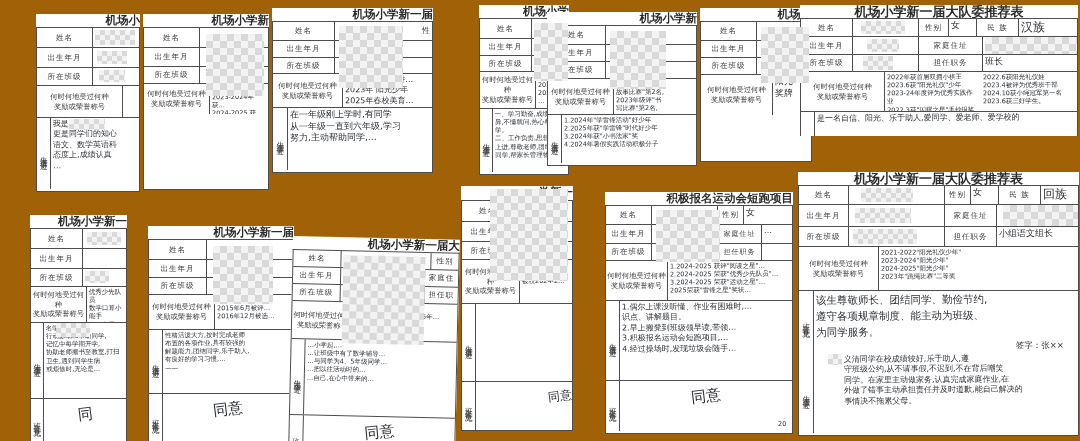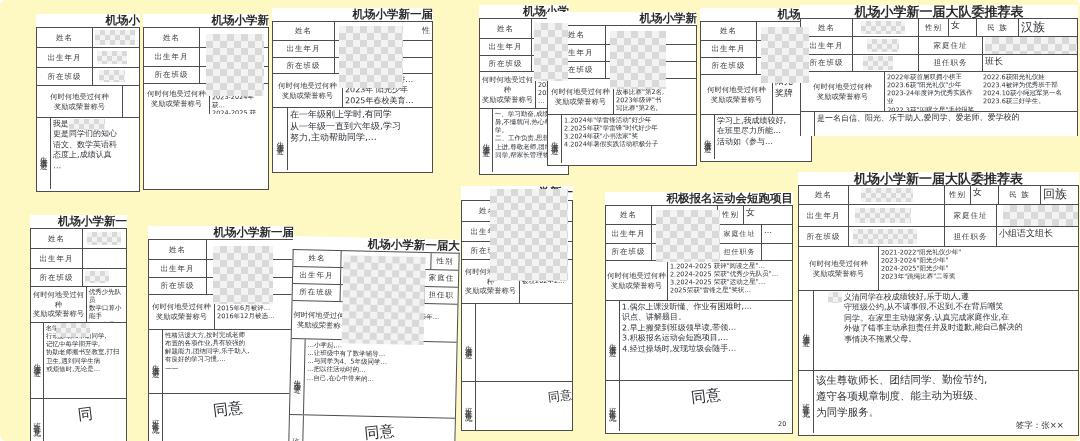--- a/index.html
+++ b/index.html
@@ -4,24 +4,23 @@
 <style>
   :root{
     --grid:#4d4d4d;
     --ink:#2e3237;
     --print:#3a3a3a;
     --paper:#ffffff;
   }
   html,body{margin:0;padding:0;background:#ffffff;}
   #stage{
     position:relative;width:1080px;height:441px;overflow:hidden;
-    background:#fef9c3;
+    background:#a16207;
     font-family:"DejaVu Sans","Liberation Sans",sans-serif;
     color:var(--print);
-    border-radius:6px;
   }
   .card{position:absolute;background:var(--paper);}
   .ttl{
     font-weight:bold;font-size:11.5px;color:#2b2b2b;line-height:13px;
     white-space:nowrap;overflow:hidden;
   }
   .ttl.r{text-align:right;}
   .ttl.c{text-align:center;font-size:13px;}
   .tbl{position:relative;border:1px solid var(--grid);background:var(--paper);}
   .tr{display:flex;border-bottom:1px solid var(--grid);box-sizing:border-box;}
@@ -264,28 +263,20 @@
         <div class="cell val"></div>
       </div>
       <div class="tr" style="height:40px">
         <div class="cell lbl lbl2" style="width:72px">何时何地受过何种
 奖励或荣誉称号</div>
         <div class="cell val">
             <div class="hw big">阳光
 奖牌</div>
           </div>
       </div>
-      <div class="tr" style="height:44px">
-        <div class="cell vlbl" style="width:14px">先进事迹</div>
-        <div class="cell val">
-            <div class="hw">学习上,我成绩较好,
-在班里尽力所能…
-活动如《参与…</div>
-          </div>
-      </div>
     </div>
   </div>
 
   <div class="card" style="left:800px;top:5px;width:278px;">
     <div class="ttl c">机场小学新一届大队委推荐表</div>
     <div class="tbl" style="height:117px;border-bottom:none;">
       <div class="tr" style="height:18px">
         <div class="cell lbl" style="width:52px">姓名</div>
         <div class="cell val" style="flex:0 0 66px;border-right:1px solid var(--grid)">
             <div class="mosaic sm" style="left:8px;top:2px;width:44px;height:13px"></div>
@@ -607,36 +598,36 @@
       <div class="tr" style="height:44px">
         <div class="cell lbl lbl2" style="width:80px">何时何地受过何种
 奖励或荣誉称号</div>
         <div class="cell val">
             <div class="hw tiny">2021-2022"阳光礼仪少年"
 2023-2024"阳光少年"
 2024-2025"阳光少年"
 2023年"跳绳比赛"二等奖</div>
           </div>
       </div>
+      <div class="tr" style="height:62px;border-bottom:none">
+        <div class="cell vlbl" style="width:15px">班主任意见</div>
+        <div class="cell val">
+          <div class="hw" style="font-size:10.5px;line-height:1.5">该生尊敬师长、团结同学、勤俭节约,
+遵守各项规章制度、能主动为班级、
+为同学服务。</div>
+          <div class="signline">签字：张××</div>
+        </div>
+      </div>
       <div class="tr" style="height:80px">
         <div class="cell vlbl" style="width:15px">先进事迹</div>
         <div class="cell val">
           <div class="mosaic sm" style="left:14px;top:1px;width:14px;height:11px"></div>
           <div class="hw" style="padding-left:30px;text-indent:0">义清同学在校成绩较好,乐于助人,遵
 守班级公约,从不请事假,不迟到,不在背后嘲笑
 同学。在家里主动做家务,认真完成家庭作业,在
 外做了错事主动承担责任并及时道歉,能自己解决的
 事情决不拖累父母。</div>
         </div>
       </div>
-      <div class="tr" style="height:62px;border-bottom:none">
-        <div class="cell vlbl" style="width:15px">班主任意见</div>
-        <div class="cell val">
-          <div class="hw" style="font-size:10.5px;line-height:1.5">该生尊敬师长、团结同学、勤俭节约,
-遵守各项规章制度、能主动为班级、
-为同学服务。</div>
-          <div class="signline">签字：张××</div>
-        </div>
-      </div>
     </div>
   </div>
 
 </div>
 
 </body></html>

